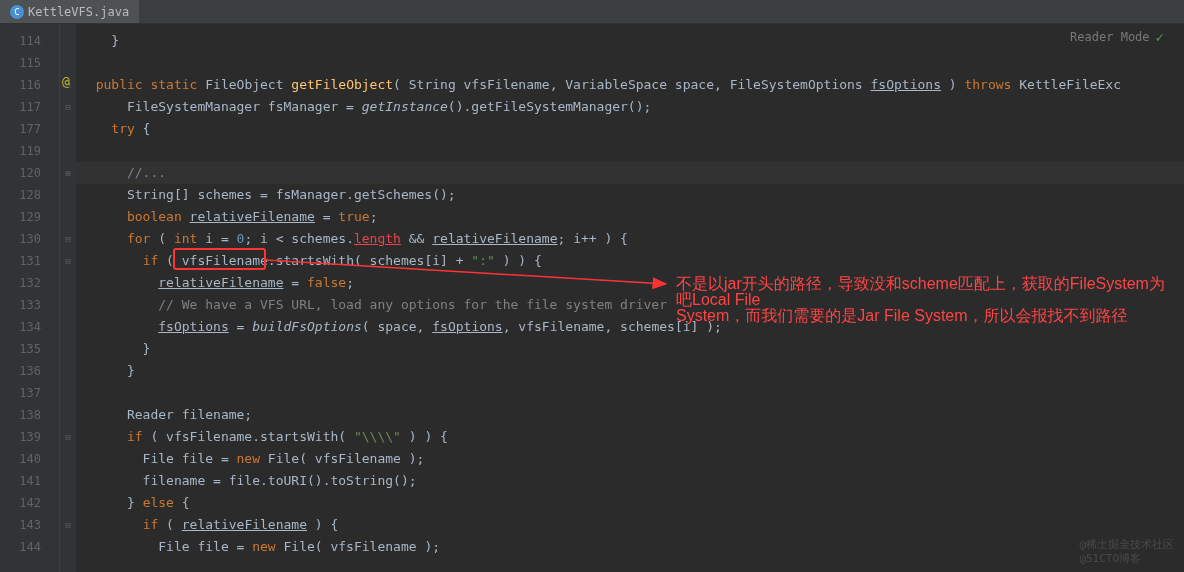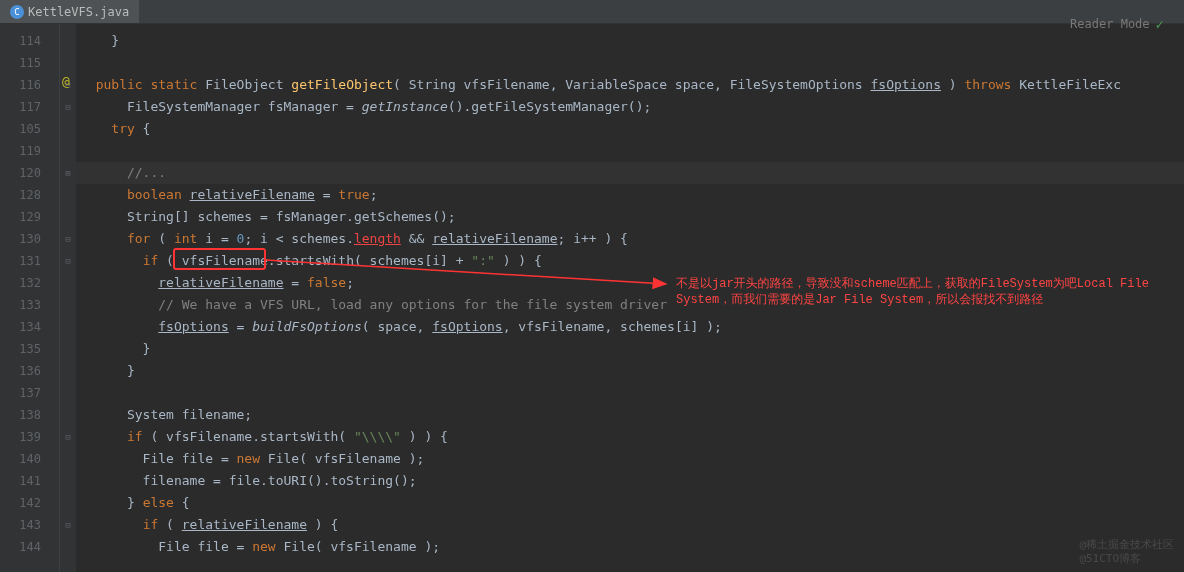--- a/index.html
+++ b/index.html
@@ -108,31 +108,31 @@
     }
     .red-box {
       position: absolute;
       border: 2px solid #ff3333;
       border-radius: 3px;
       pointer-events: none;
     }
     .annotation-text {
       position: absolute;
       color: #ff4444;
-      font-size: 12px;
-      font-family: Liberation Mono, monospace;
+      font-size: 16px;
+      font-family: Liberation Sans, sans-serif;
       line-height: 16px;
     }
     .arrow-svg {
       position: absolute;
       pointer-events: none;
     }
     .reader-mode {
       position: absolute;
-      top: 16px;
+      top: 29px;
       right: 20px;
       color: #787878;
       font-size: 12px;
       display: flex;
       align-items: center;
       gap: 6px;
     }
     .check-icon {
       color: #499c54;
       font-size: 14px;
@@ -162,21 +162,21 @@
   <span>Reader Mode</span>
   <span class="check-icon">✓</span>
 </div>
 
 <div class="editor-container">
   <div class="gutter">
     <div class="line-number">114</div>
     <div class="line-number">115</div>
     <div class="line-number">116</div>
     <div class="line-number">117</div>
-    <div class="line-number">105</div>
+    <div class="line-number">177</div>
     <div class="line-number">119</div>
     <div class="line-number">120</div>
     <div class="line-number">128</div>
     <div class="line-number">129</div>
     <div class="line-number">130</div>
     <div class="line-number">131</div>
     <div class="line-number">132</div>
     <div class="line-number">133</div>
     <div class="line-number">134</div>
     <div class="line-number">135</div>
@@ -221,31 +221,31 @@
   </div>
 
   <div class="code-area">
     <div class="code-line"><span>    }</span></div>
     <div class="code-line"><span></span></div>
     <div class="code-line"><span>  </span><span class="kw">public</span><span class="kw"> static</span><span> FileObject </span><span class="method">getFileObject</span><span>( String vfsFilename, VariableSpace space, FileSystemOptions </span><span class="underline">fsOptions</span><span> ) </span><span class="kw">throws</span><span> KettleFileExc</span></div>
     <div class="code-line"><span>      FileSystemManager fsManager = </span><span class="italic">getInstance</span><span>().getFileSystemManager();</span></div>
     <div class="code-line"><span class="kw">    try</span><span> {</span></div>
     <div class="code-line"><span></span></div>
     <div class="code-line highlighted-line"><span>      </span><span class="comment">//...</span></div>
+    <div class="code-line"><span>      String[] schemes = fsManager.getSchemes();</span></div>
     <div class="code-line"><span>      </span><span class="kw">boolean</span><span> </span><span class="underline">relativeFilename</span><span> = </span><span class="kw">true</span><span>;</span></div>
-    <div class="code-line"><span>      String[] schemes = fsManager.getSchemes();</span></div>
     <div class="code-line"><span>      </span><span class="kw">for</span><span> ( </span><span class="kw">int</span><span> i = </span><span class="num">0</span><span>; i &lt; schemes.</span><span class="field">length</span><span> &amp;&amp; </span><span class="underline">relativeFilename</span><span>; i++ ) {</span></div>
     <div class="code-line"><span>        </span><span class="kw">if</span><span> ( </span><span>vfsFilename</span><span>.startsWith( schemes[i] + </span><span class="str">":"</span><span> ) ) {</span></div>
     <div class="code-line"><span>          </span><span class="underline">relativeFilename</span><span> = </span><span class="kw">false</span><span>;</span></div>
     <div class="code-line"><span>          </span><span class="comment">// We have a VFS URL, load any options for the file system driver</span></div>
     <div class="code-line"><span>          </span><span class="underline">fsOptions</span><span> = </span><span class="italic">buildFsOptions</span><span>( space, </span><span class="underline">fsOptions</span><span>, vfsFilename, schemes[i] );</span></div>
     <div class="code-line"><span>        }</span></div>
     <div class="code-line"><span>      }</span></div>
     <div class="code-line"><span></span></div>
-    <div class="code-line"><span>      System filename;</span></div>
+    <div class="code-line"><span>      Reader filename;</span></div>
     <div class="code-line"><span>      </span><span class="kw">if</span><span> ( vfsFilename.startsWith( </span><span class="str">"\\\\"</span><span> ) ) {</span></div>
     <div class="code-line"><span>        File file = </span><span class="kw">new</span><span> File( vfsFilename );</span></div>
     <div class="code-line"><span>        filename = file.toURI().toString();</span></div>
     <div class="code-line"><span>      } </span><span class="kw">else</span><span> {</span></div>
     <div class="code-line"><span>        </span><span class="kw">if</span><span> ( </span><span class="underline">relativeFilename</span><span> ) {</span></div>
     <div class="code-line"><span>          File file = </span><span class="kw">new</span><span> File( vfsFilename );</span></div>
 
     <div class="red-box" style="left:97px; top:224px; width:93px; height:22px;"></div>
 
     <svg class="arrow-svg" style="left:190px; top:232px; width:410px; height:35px;">

